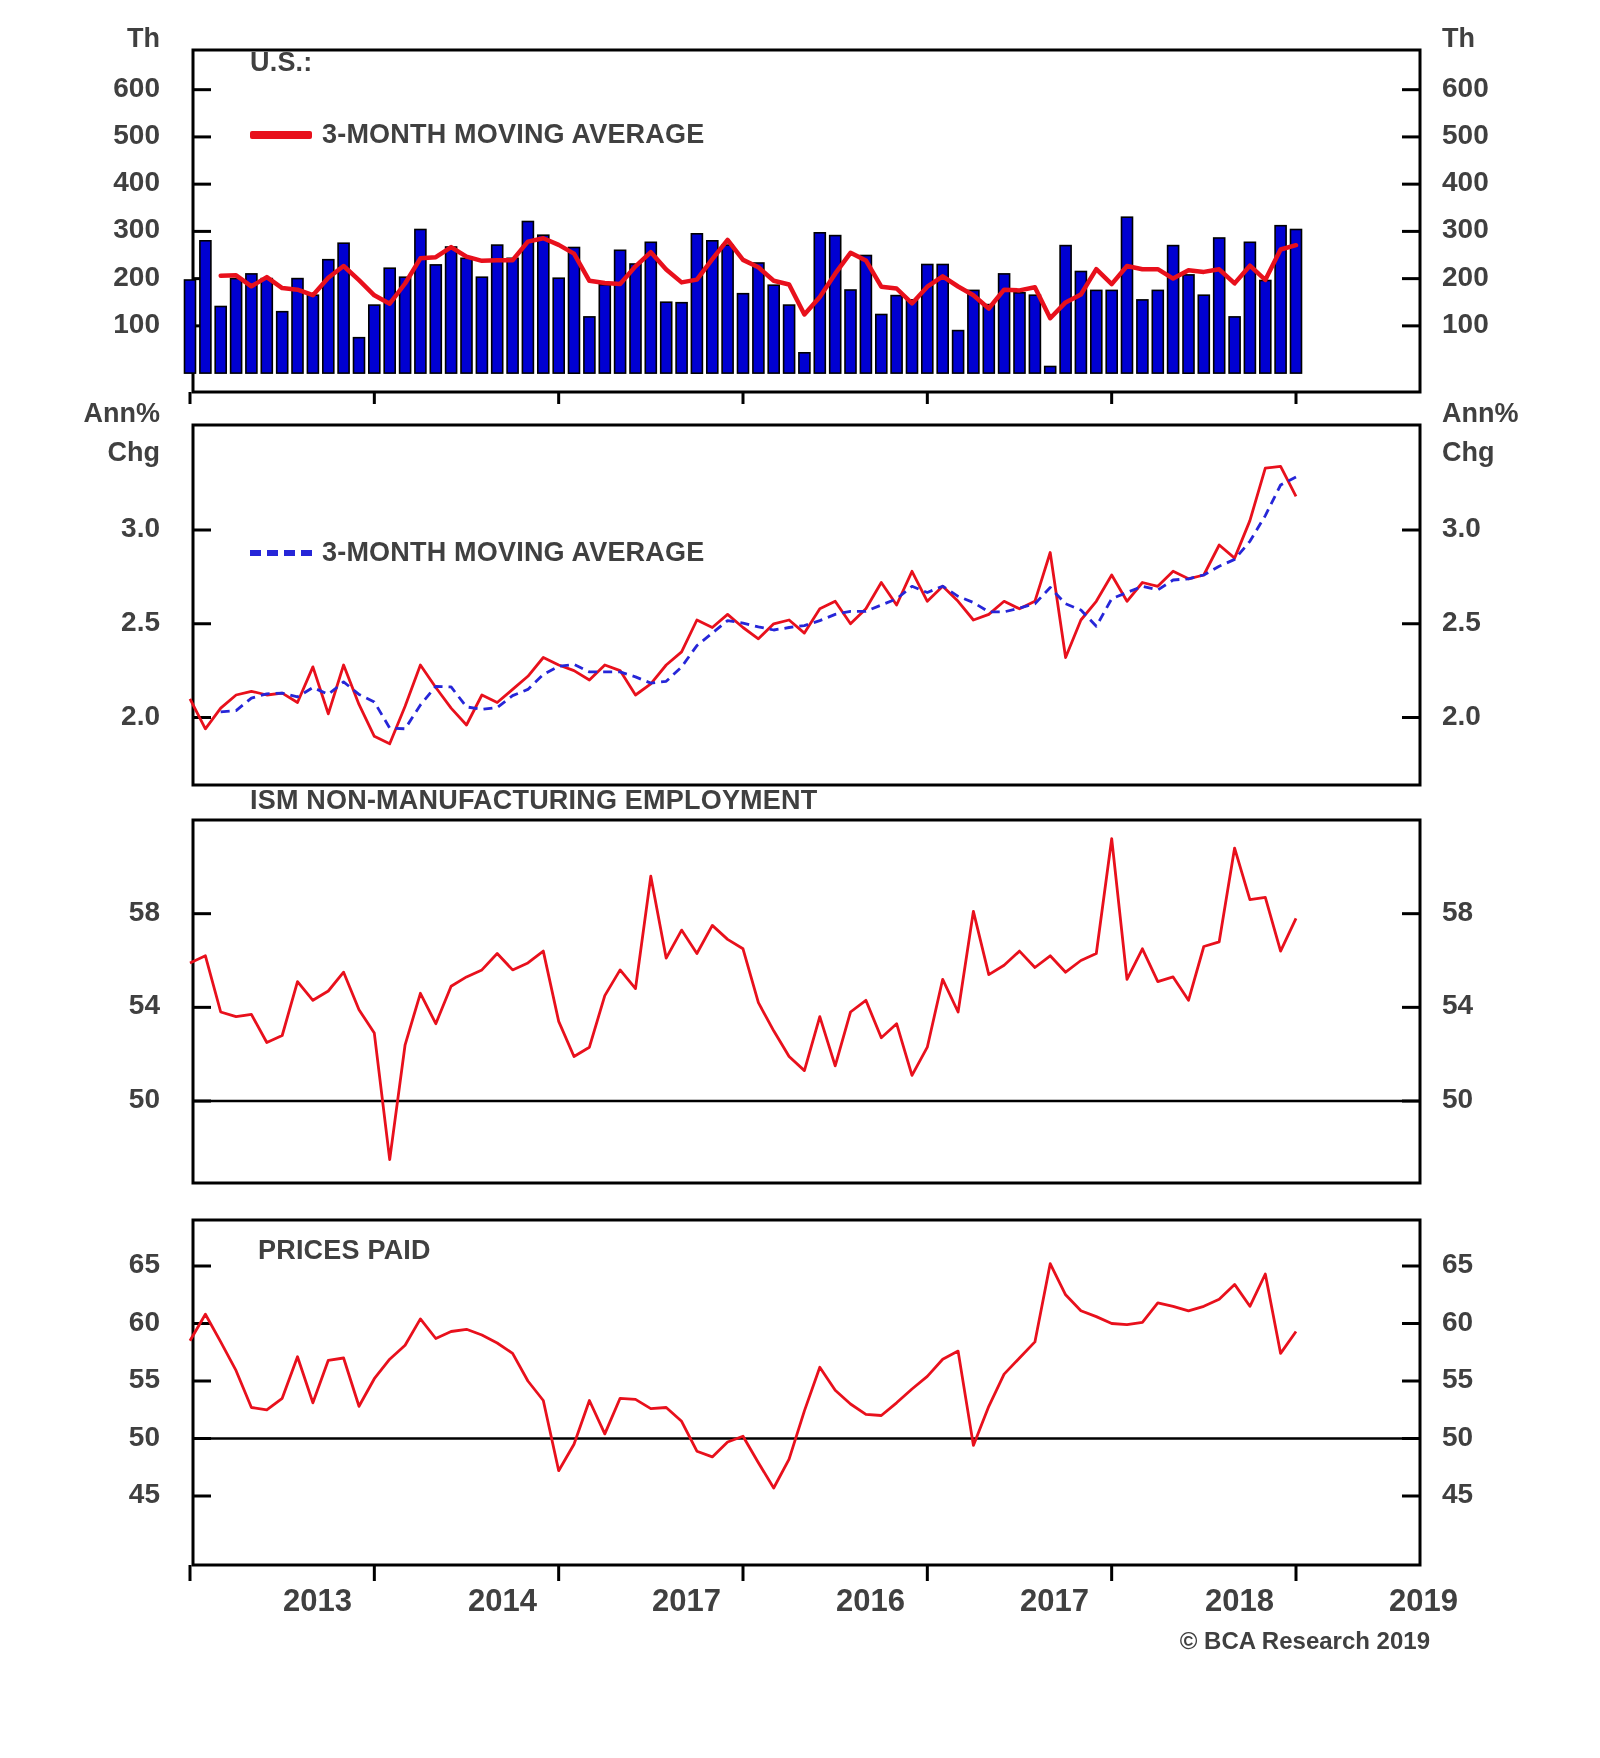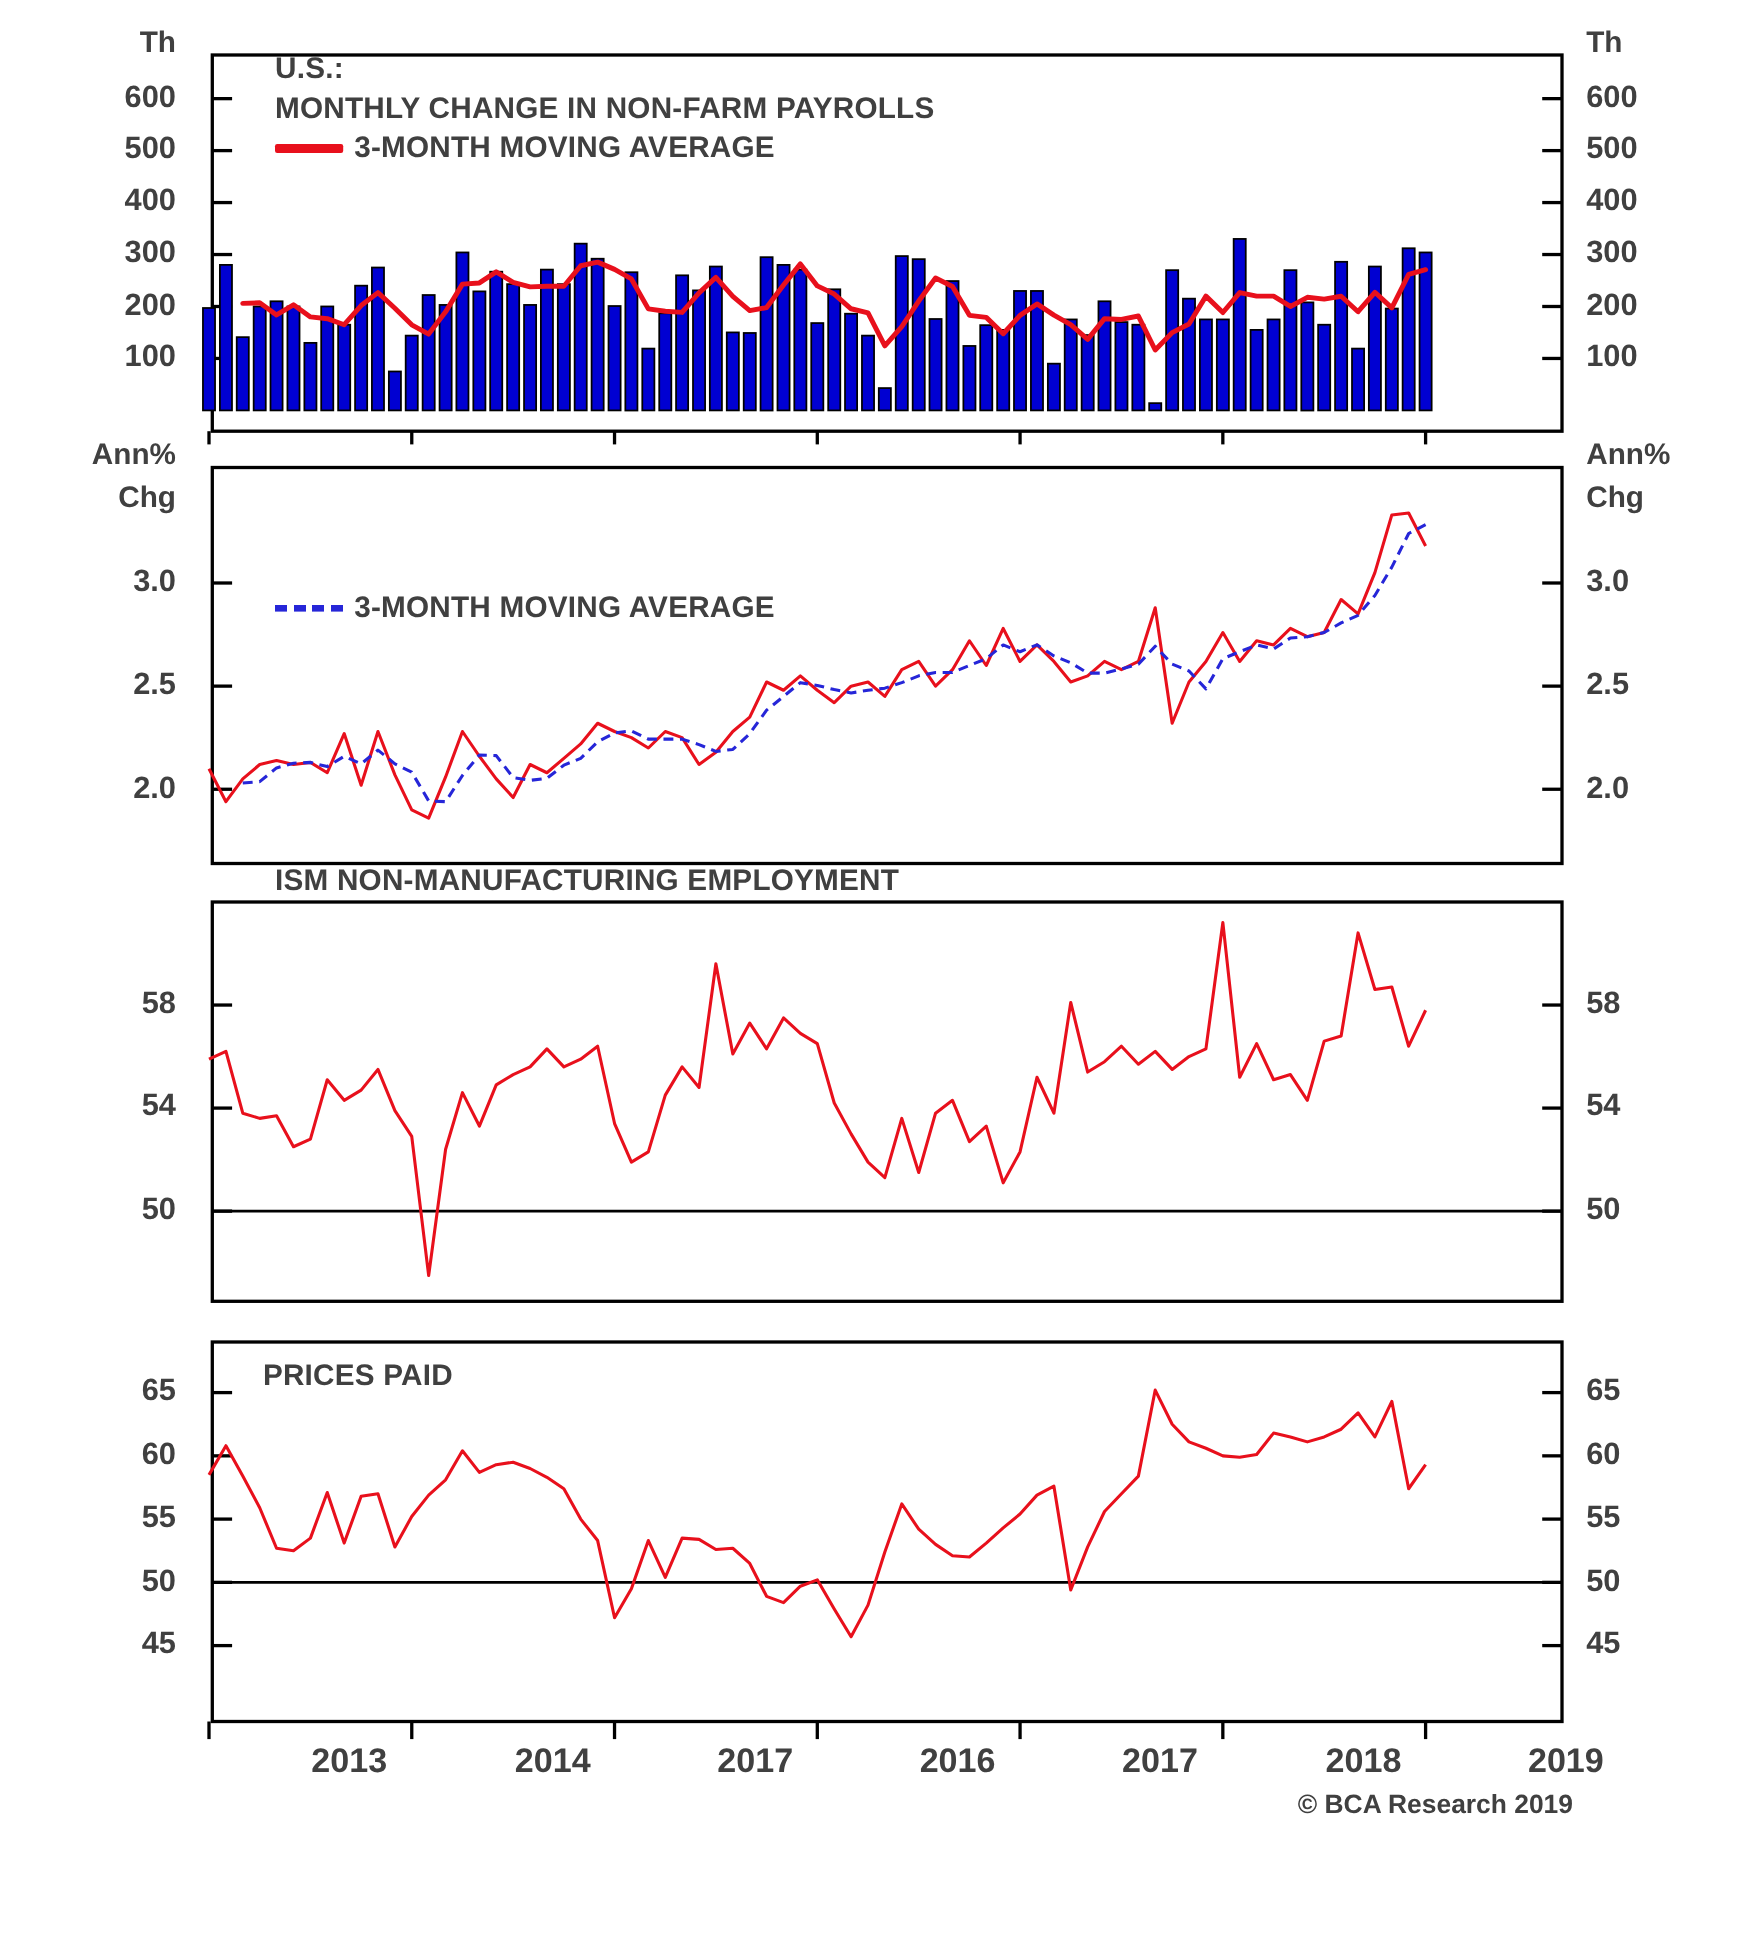--- a/index.html
+++ b/index.html
@@ -151,30 +151,29 @@
       <line x1="190" y1="1565" x2="190" y2="1581" stroke="#000000" stroke-width="3"></line>
       <line x1="374.3333333333333" y1="1565" x2="374.3333333333333" y2="1581" stroke="#000000" stroke-width="3"></line>
       <line x1="558.6666666666666" y1="1565" x2="558.6666666666666" y2="1581" stroke="#000000" stroke-width="3"></line>
       <line x1="743" y1="1565" x2="743" y2="1581" stroke="#000000" stroke-width="3"></line>
       <line x1="927.3333333333333" y1="1565" x2="927.3333333333333" y2="1581" stroke="#000000" stroke-width="3"></line>
       <line x1="1111.6666666666665" y1="1565" x2="1111.6666666666665" y2="1581" stroke="#000000" stroke-width="3"></line>
       <line x1="1296" y1="1565" x2="1296" y2="1581" stroke="#000000" stroke-width="3"></line>
     </svg>
 
   <div class="label title" style="left:250px;top:48px;">U.S.:</div>
-  <div class="label title" style="left:250px;top:84px;">MONTHLY CHANGE IN NON-FARM PAYROLLS</div>
   <div class="legend-swatch-red" style="left:250px;top:131px;"></div>
   <div class="label title" style="left:322px;top:120px;">3-MONTH MOVING AVERAGE</div>
 
   <div class="legend-swatch-bluedash" style="left:250px;top:550px;"></div>
   <div class="label title" style="left:322px;top:538px;">3-MONTH MOVING AVERAGE</div>
 
   <div class="label title" style="left:250px;top:786px;">ISM NON-MANUFACTURING EMPLOYMENT</div>
 
-  <div class="label title" style="left:239px;top:1236px;text-align:center;">PRICES PAID</div>
+  <div class="label title" style="left:258px;top:1236px;text-align:center;">PRICES PAID</div>
 
   <div class="label copyright" style="right:170px;top:1628px;">© BCA Research 2019</div>
 <div class="label tick-label" style="left:40px;width:120px;text-align:right;top:72.67955801104972px;">600</div>
     <div class="label tick-label" style="left:1442px;width:120px;text-align:left;top:72.67955801104972px;">600</div>
     <div class="label tick-label" style="left:40px;width:120px;text-align:right;top:119.91712707182322px;">500</div>
     <div class="label tick-label" style="left:1442px;width:120px;text-align:left;top:119.91712707182322px;">500</div>
     <div class="label tick-label" style="left:40px;width:120px;text-align:right;top:167.15469613259668px;">400</div>
     <div class="label tick-label" style="left:1442px;width:120px;text-align:left;top:167.15469613259668px;">400</div>
     <div class="label tick-label" style="left:40px;width:120px;text-align:right;top:214.39226519337015px;">300</div>
     <div class="label tick-label" style="left:1442px;width:120px;text-align:left;top:214.39226519337015px;">300</div>

